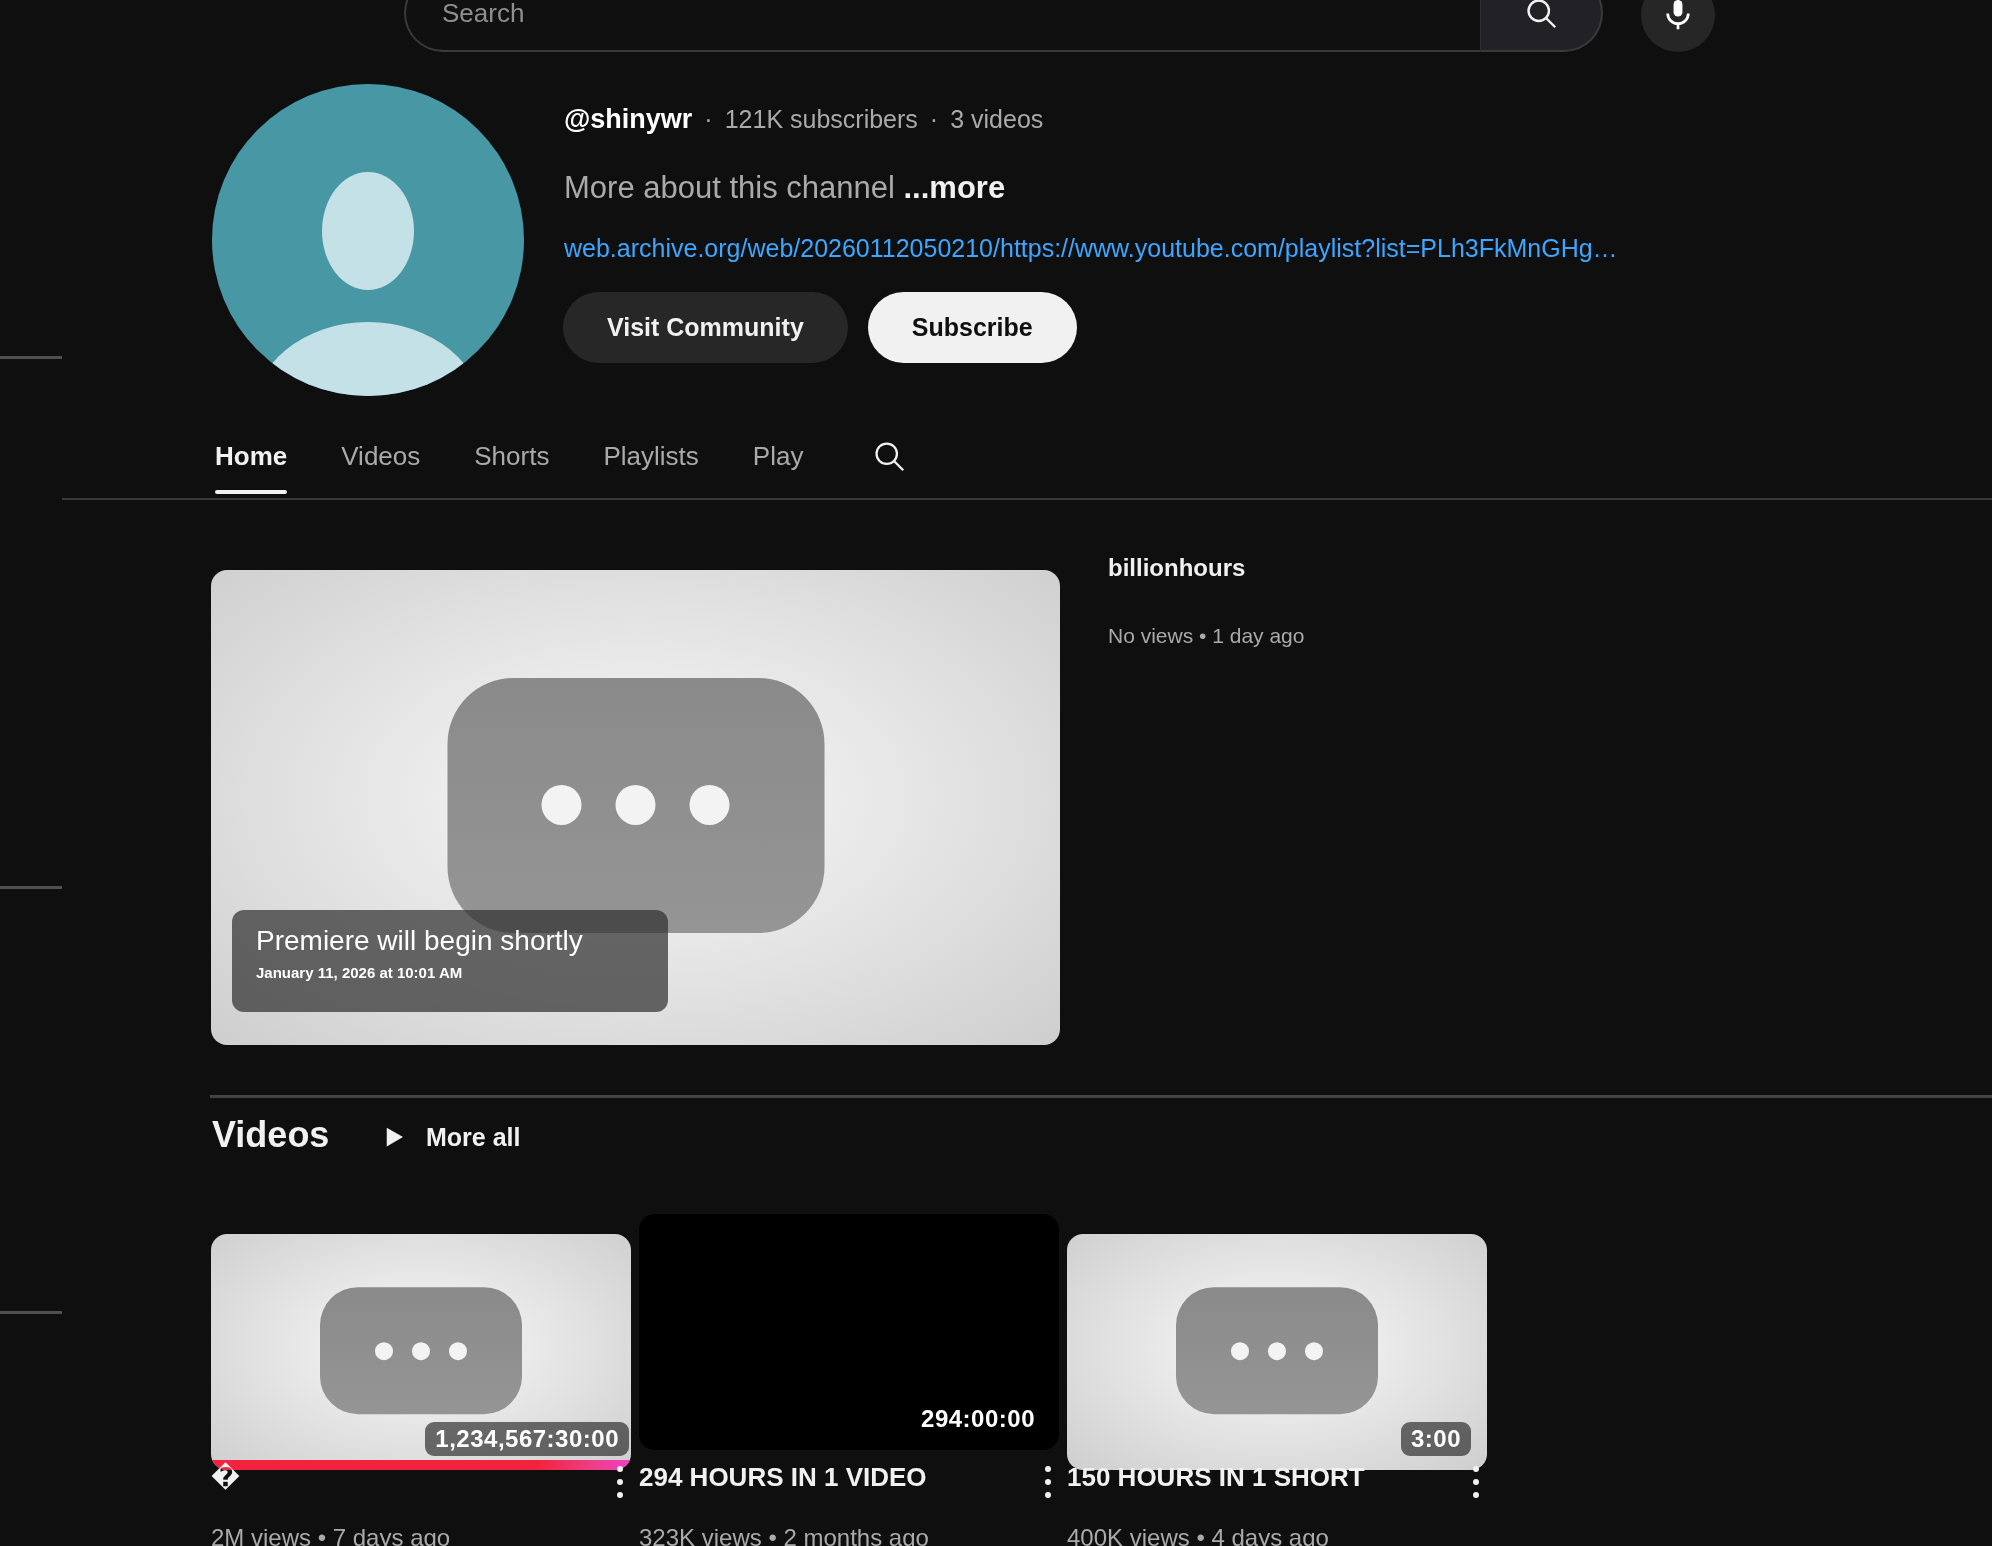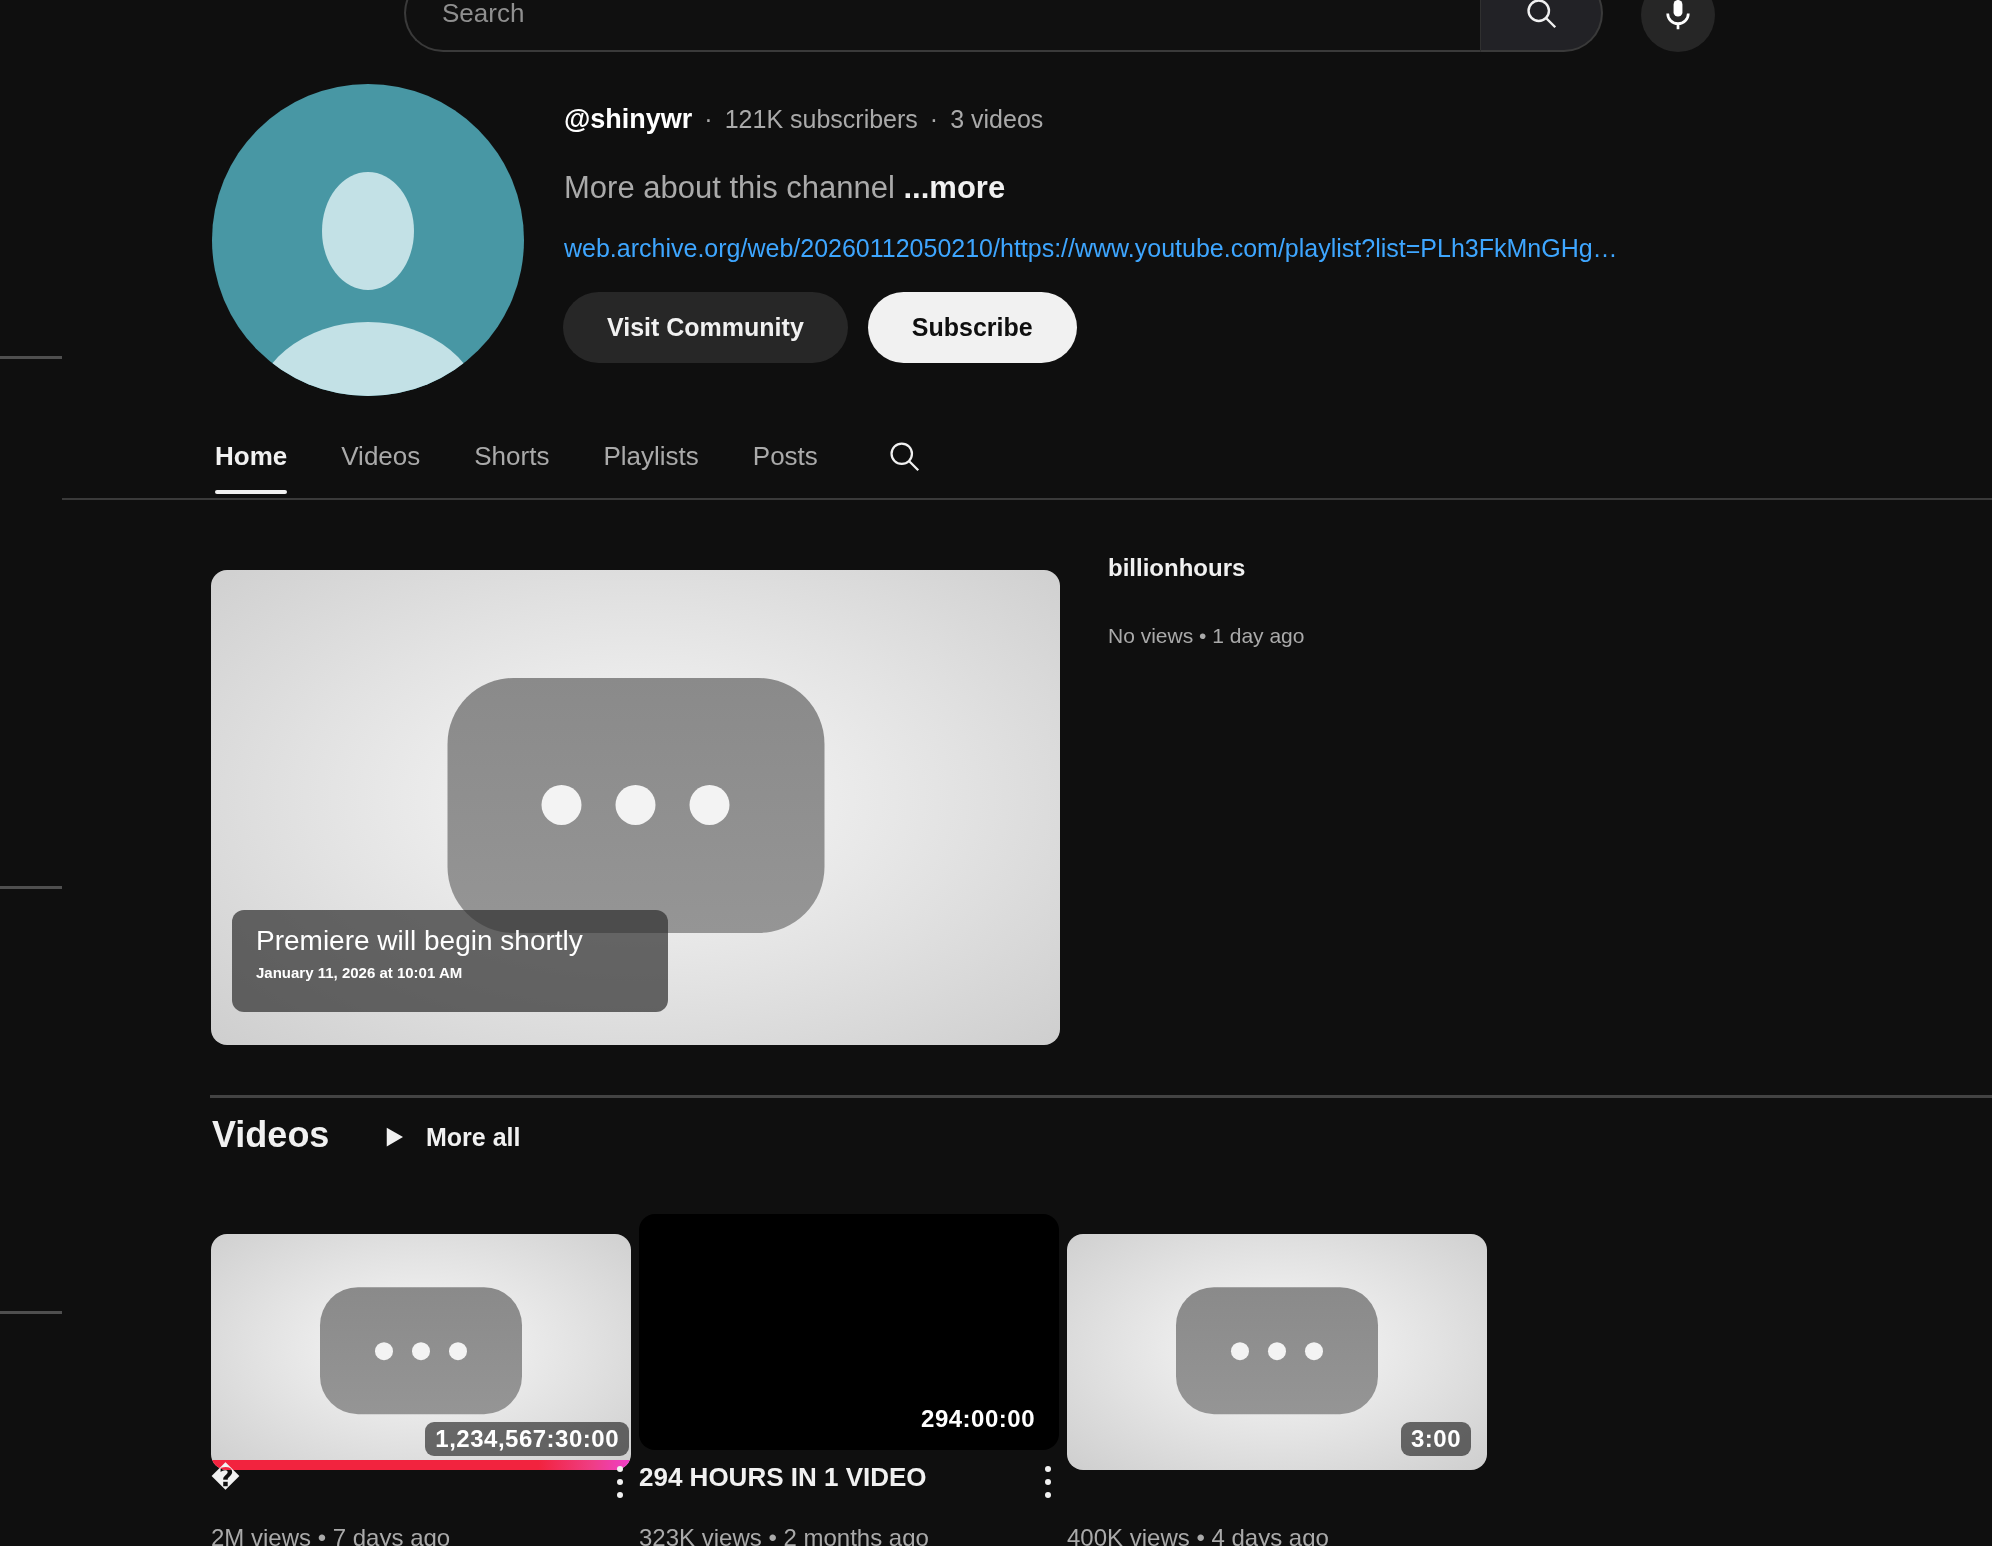--- a/index.html
+++ b/index.html
@@ -179,21 +179,21 @@
   <div class="abs btn-row">
     <button class="pill community">Visit Community</button>
     <button class="pill subscribe">Subscribe</button>
   </div>
 
   <div class="abs tabs">
     <div class="tab active">Home</div>
     <div class="tab">Videos</div>
     <div class="tab">Shorts</div>
     <div class="tab">Playlists</div>
-    <div class="tab">Posts</div>
+    <div class="tab">Play</div>
     <div class="tab-search">
       <span>
         <svg width="36" height="36" viewBox="0 0 24 24" fill="none" stroke="#f1f1f1" stroke-width="1.5">
           <circle cx="10.5" cy="10.5" r="6.8"></circle>
           <line x1="15.5" y1="15.5" x2="21.5" y2="21.5"></line>
         </svg>
       </span>
     </div>
   </div>
   <div class="abs tabbar-divider"></div>
@@ -262,16 +262,24 @@
 
   <div class="abs card" style="left:1067px">
     <div class="vthumb thumb-gray">
       <div class="logo logo-sm">
         <span class="dot"></span>
           <span class="dot"></span>
           <span class="dot"></span>
       </div>
       <div class="badge" style="right:16px">3:00</div>
     </div>
+    <div class="title-row">
+      <div class="vtitle">150 HOURS IN 1 SHORT</div>
+      <div class="kebab">
+          <i></i>
+          <i></i>
+          <i></i>
+        </div>
+    </div>
     <div class="vmeta">400K views • 4 days ago</div>
   </div>
 
 </div>
 
 </body></html>

